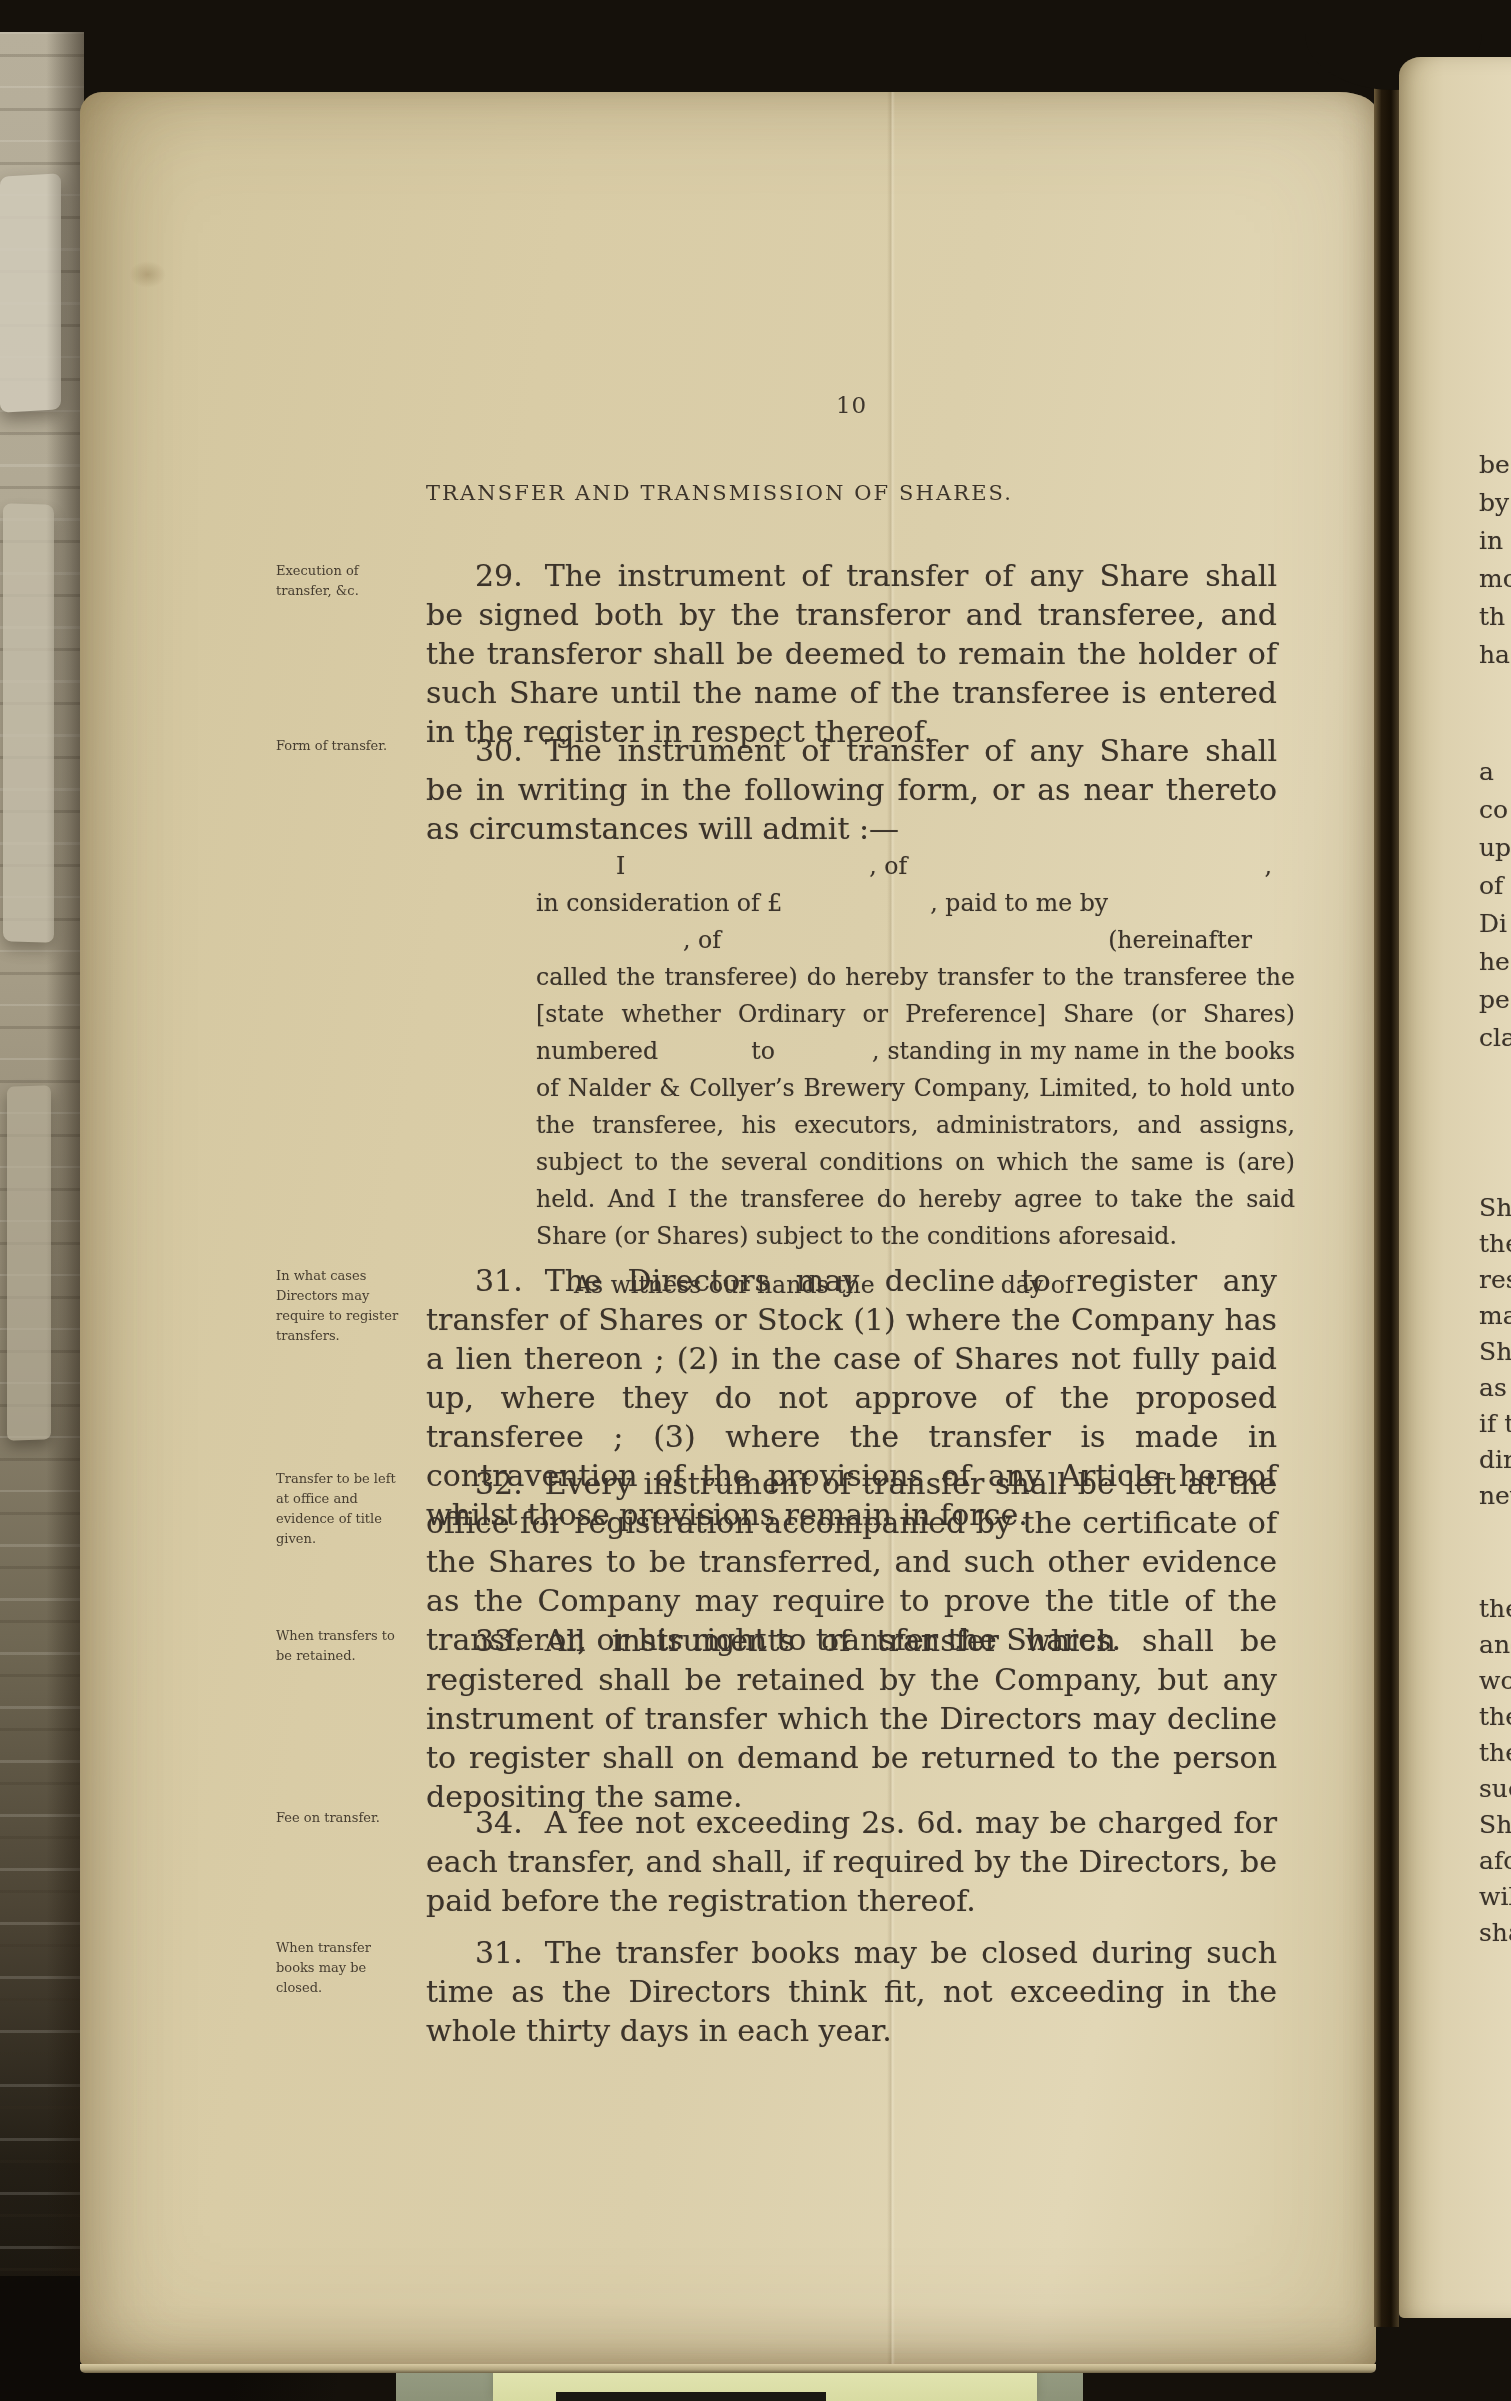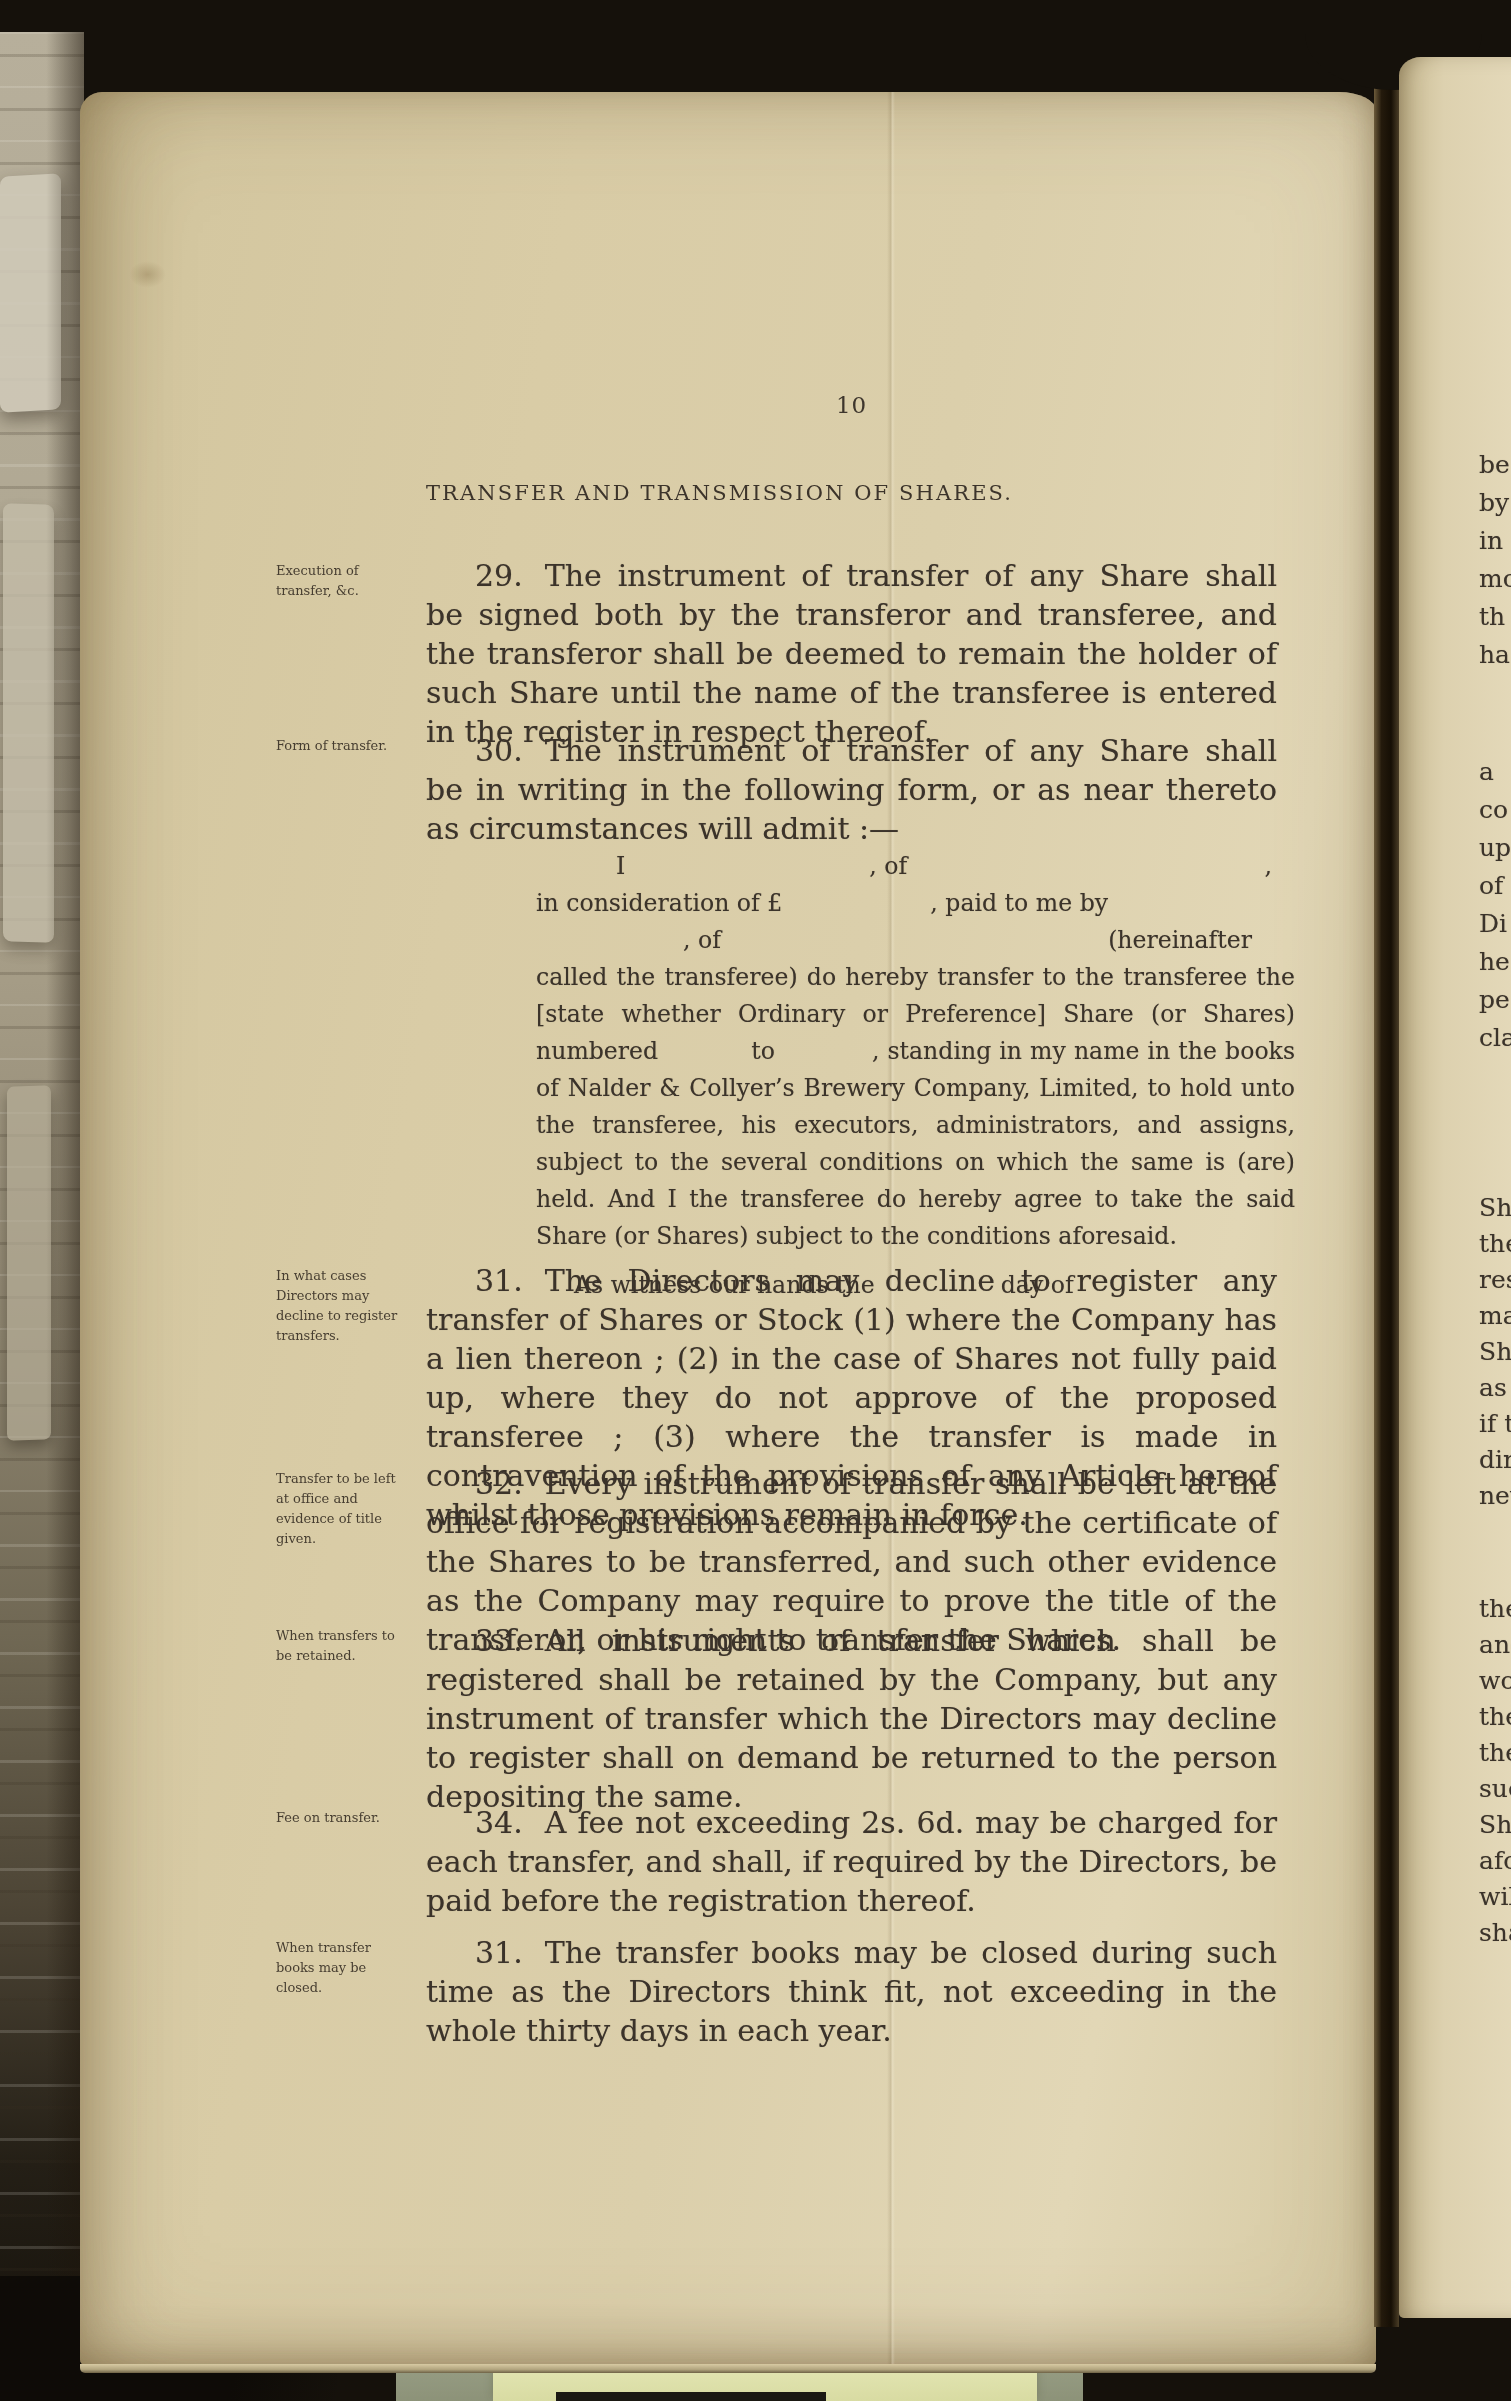--- a/index.html
+++ b/index.html
@@ -164,21 +164,21 @@
       </div>
       <div class="f-witness">
         <span class="seg-a">As witness our hands the</span>
         <span class="seg-b">day of</span>
         <span class="seg-c">.</span>
       </div>
     </div>
   </section>
 
   <section class="article" style="top:1169px">
-    <div class="margin-note">In what cases Directors may decline to register transfers.</div>
+    <div class="margin-note">In what cases Directors may require to register transfers.</div>
     <p class="para"><span class="anum">31.</span><span>The Directors may decline to register any transfer of Shares or Stock (1) where the Company has a lien thereon ; (2) in the case of Shares not fully paid up, where they do not approve of the proposed transferee ; (3) where the transfer is made in contravention of the provisions of any Article hereof whilst those provisions remain in force.</span></p>
   </section>
 
   <section class="article" style="top:1372px">
     <div class="margin-note">Transfer to be left at office and evidence of title given.</div>
     <p class="para"><span class="anum">32.</span><span>Every instrument of transfer shall be left at the office for registration accompanied by the certificate of the Shares to be transferred, and such other evidence as the Company may require to prove the title of the transferor, or his right to transfer the Shares.</span></p>
   </section>
 
   <section class="article" style="top:1529px">
     <div class="margin-note">When transfers to be retained.</div>

